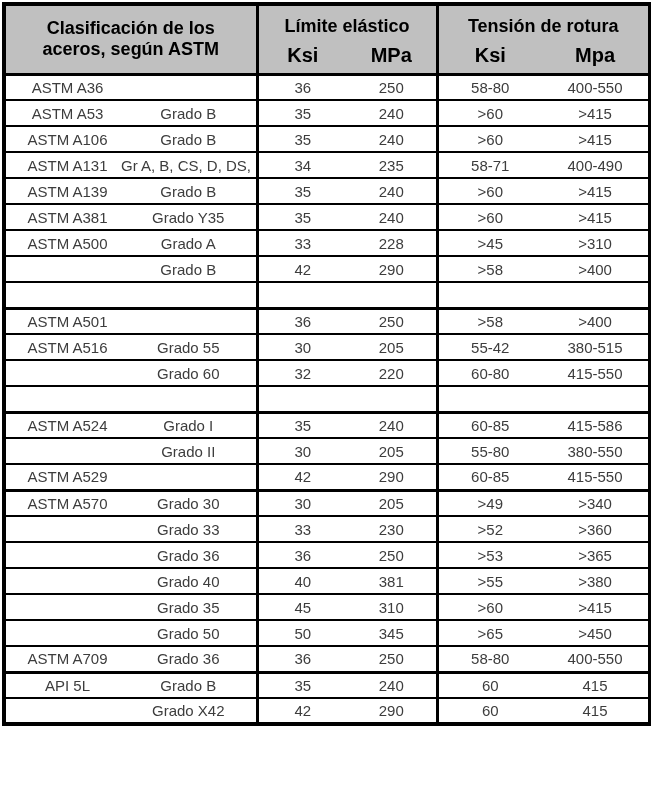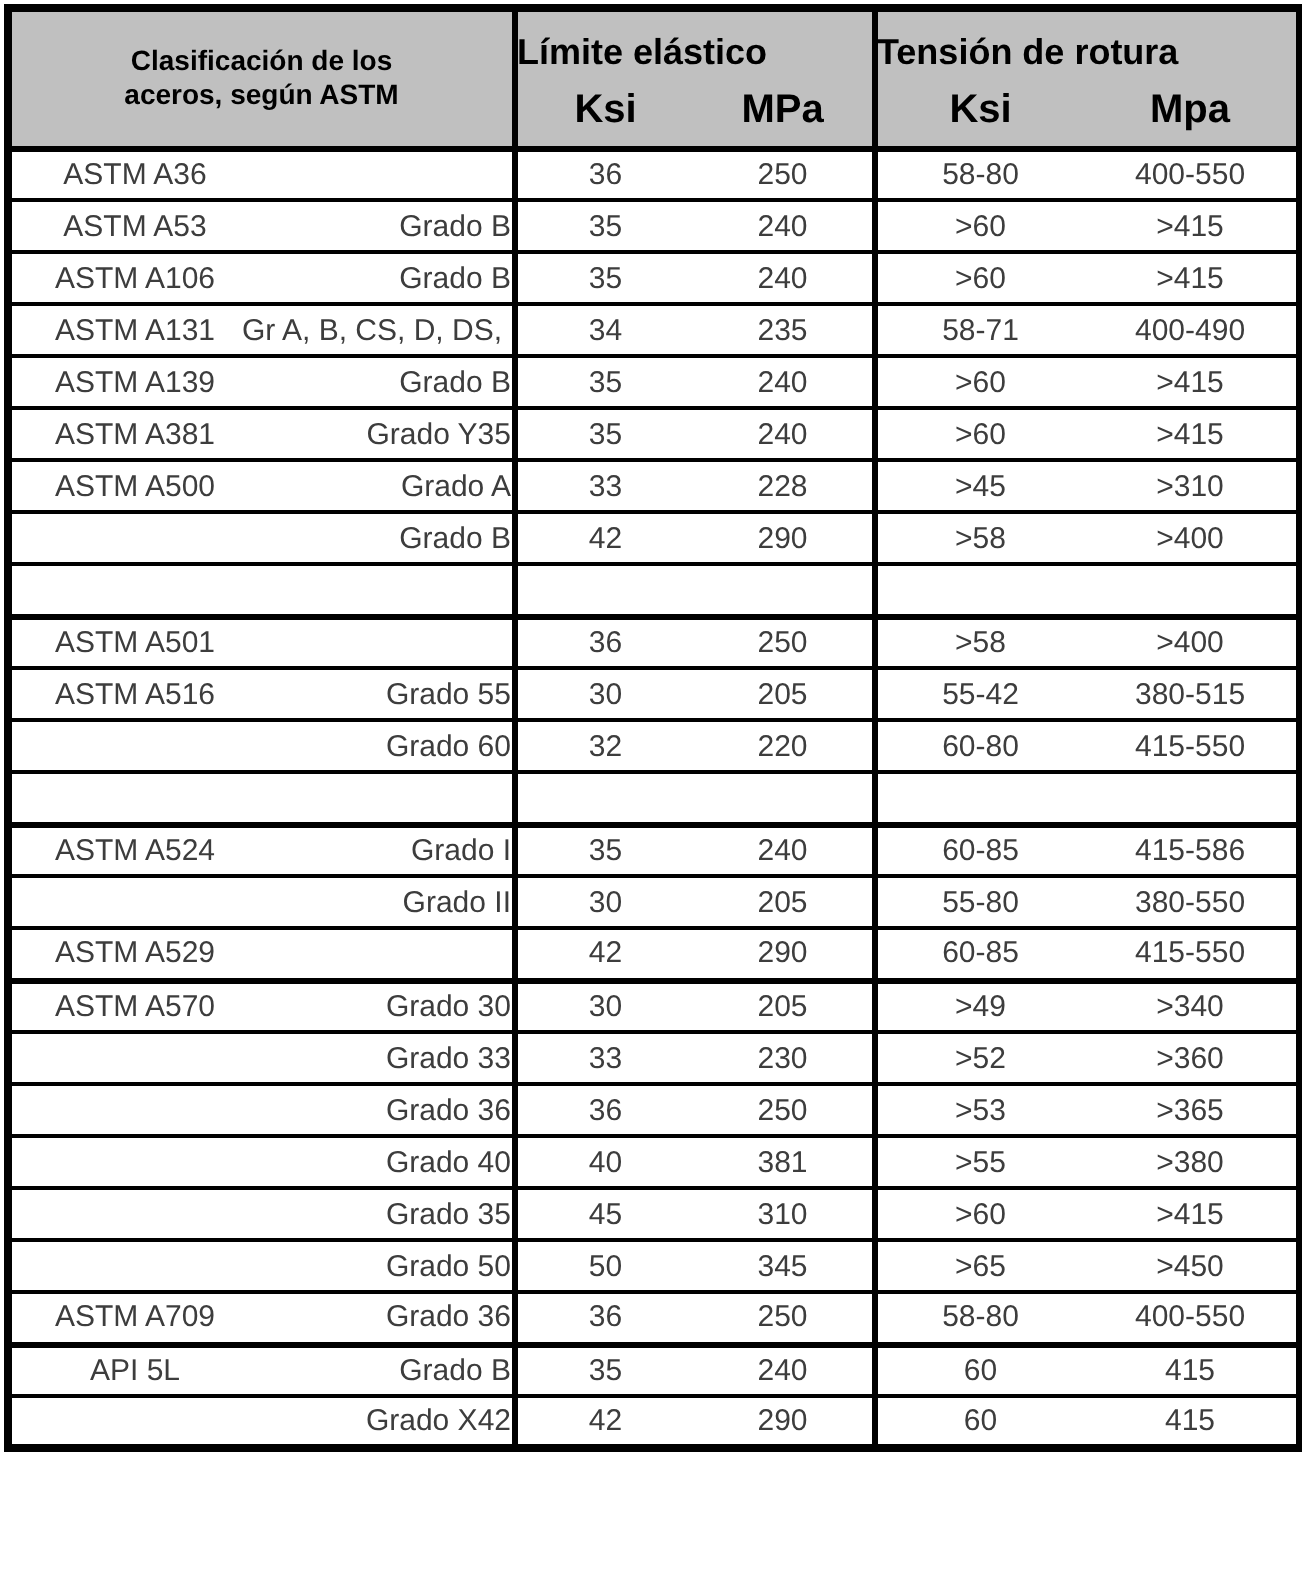--- a/index.html
+++ b/index.html
@@ -31,29 +31,29 @@
   col.c-trksi { width: 105px; }
   col.c-trmpa { width: 108px; }
 
   thead th {
     background: var(--header-bg);
     color: var(--header-text);
     font-weight: bold;
     padding: 0;
   }
   th.classification {
-    font-size: 14px;
+    font-size: 18px;
     line-height: 1.2;
     text-align: center;
     vertical-align: middle;
   }
   th.section-title {
     font-size: 18px;
     height: 38px;
-    text-align: left;
+    text-align: center;
     vertical-align: middle;
     padding-top: 4px;
   }
   tr.units th {
     font-size: 20px;
     height: 32px;
     vertical-align: middle;
     text-align: center;
     padding-bottom: 4px;
   }
@@ -68,21 +68,21 @@
     border-top: 2px solid var(--border);
     font-size: 15px;
     color: var(--data-text);
     padding: 0;
     white-space: nowrap;
     overflow: hidden;
   }
   tbody tr.thick-top td { border-top: 3px solid var(--border); }
   tbody tr:first-child td { border-top: none; }
   td.name  { text-align: center; padding-left: 13px; }
-  td.grade { text-align: right; padding-left: 5px; margin-top: 38px; }
+  td.grade { text-align: center; padding-left: 5px; margin-top: 38px; }
   td.grade.small { font-size: 15px; }
   td.val   { text-align: center; }
 </style>
 </head>
 <body>
 
 <div class="table-wrap">
   <table class="steel">
     <colgroup>
       <col class="c-name">

